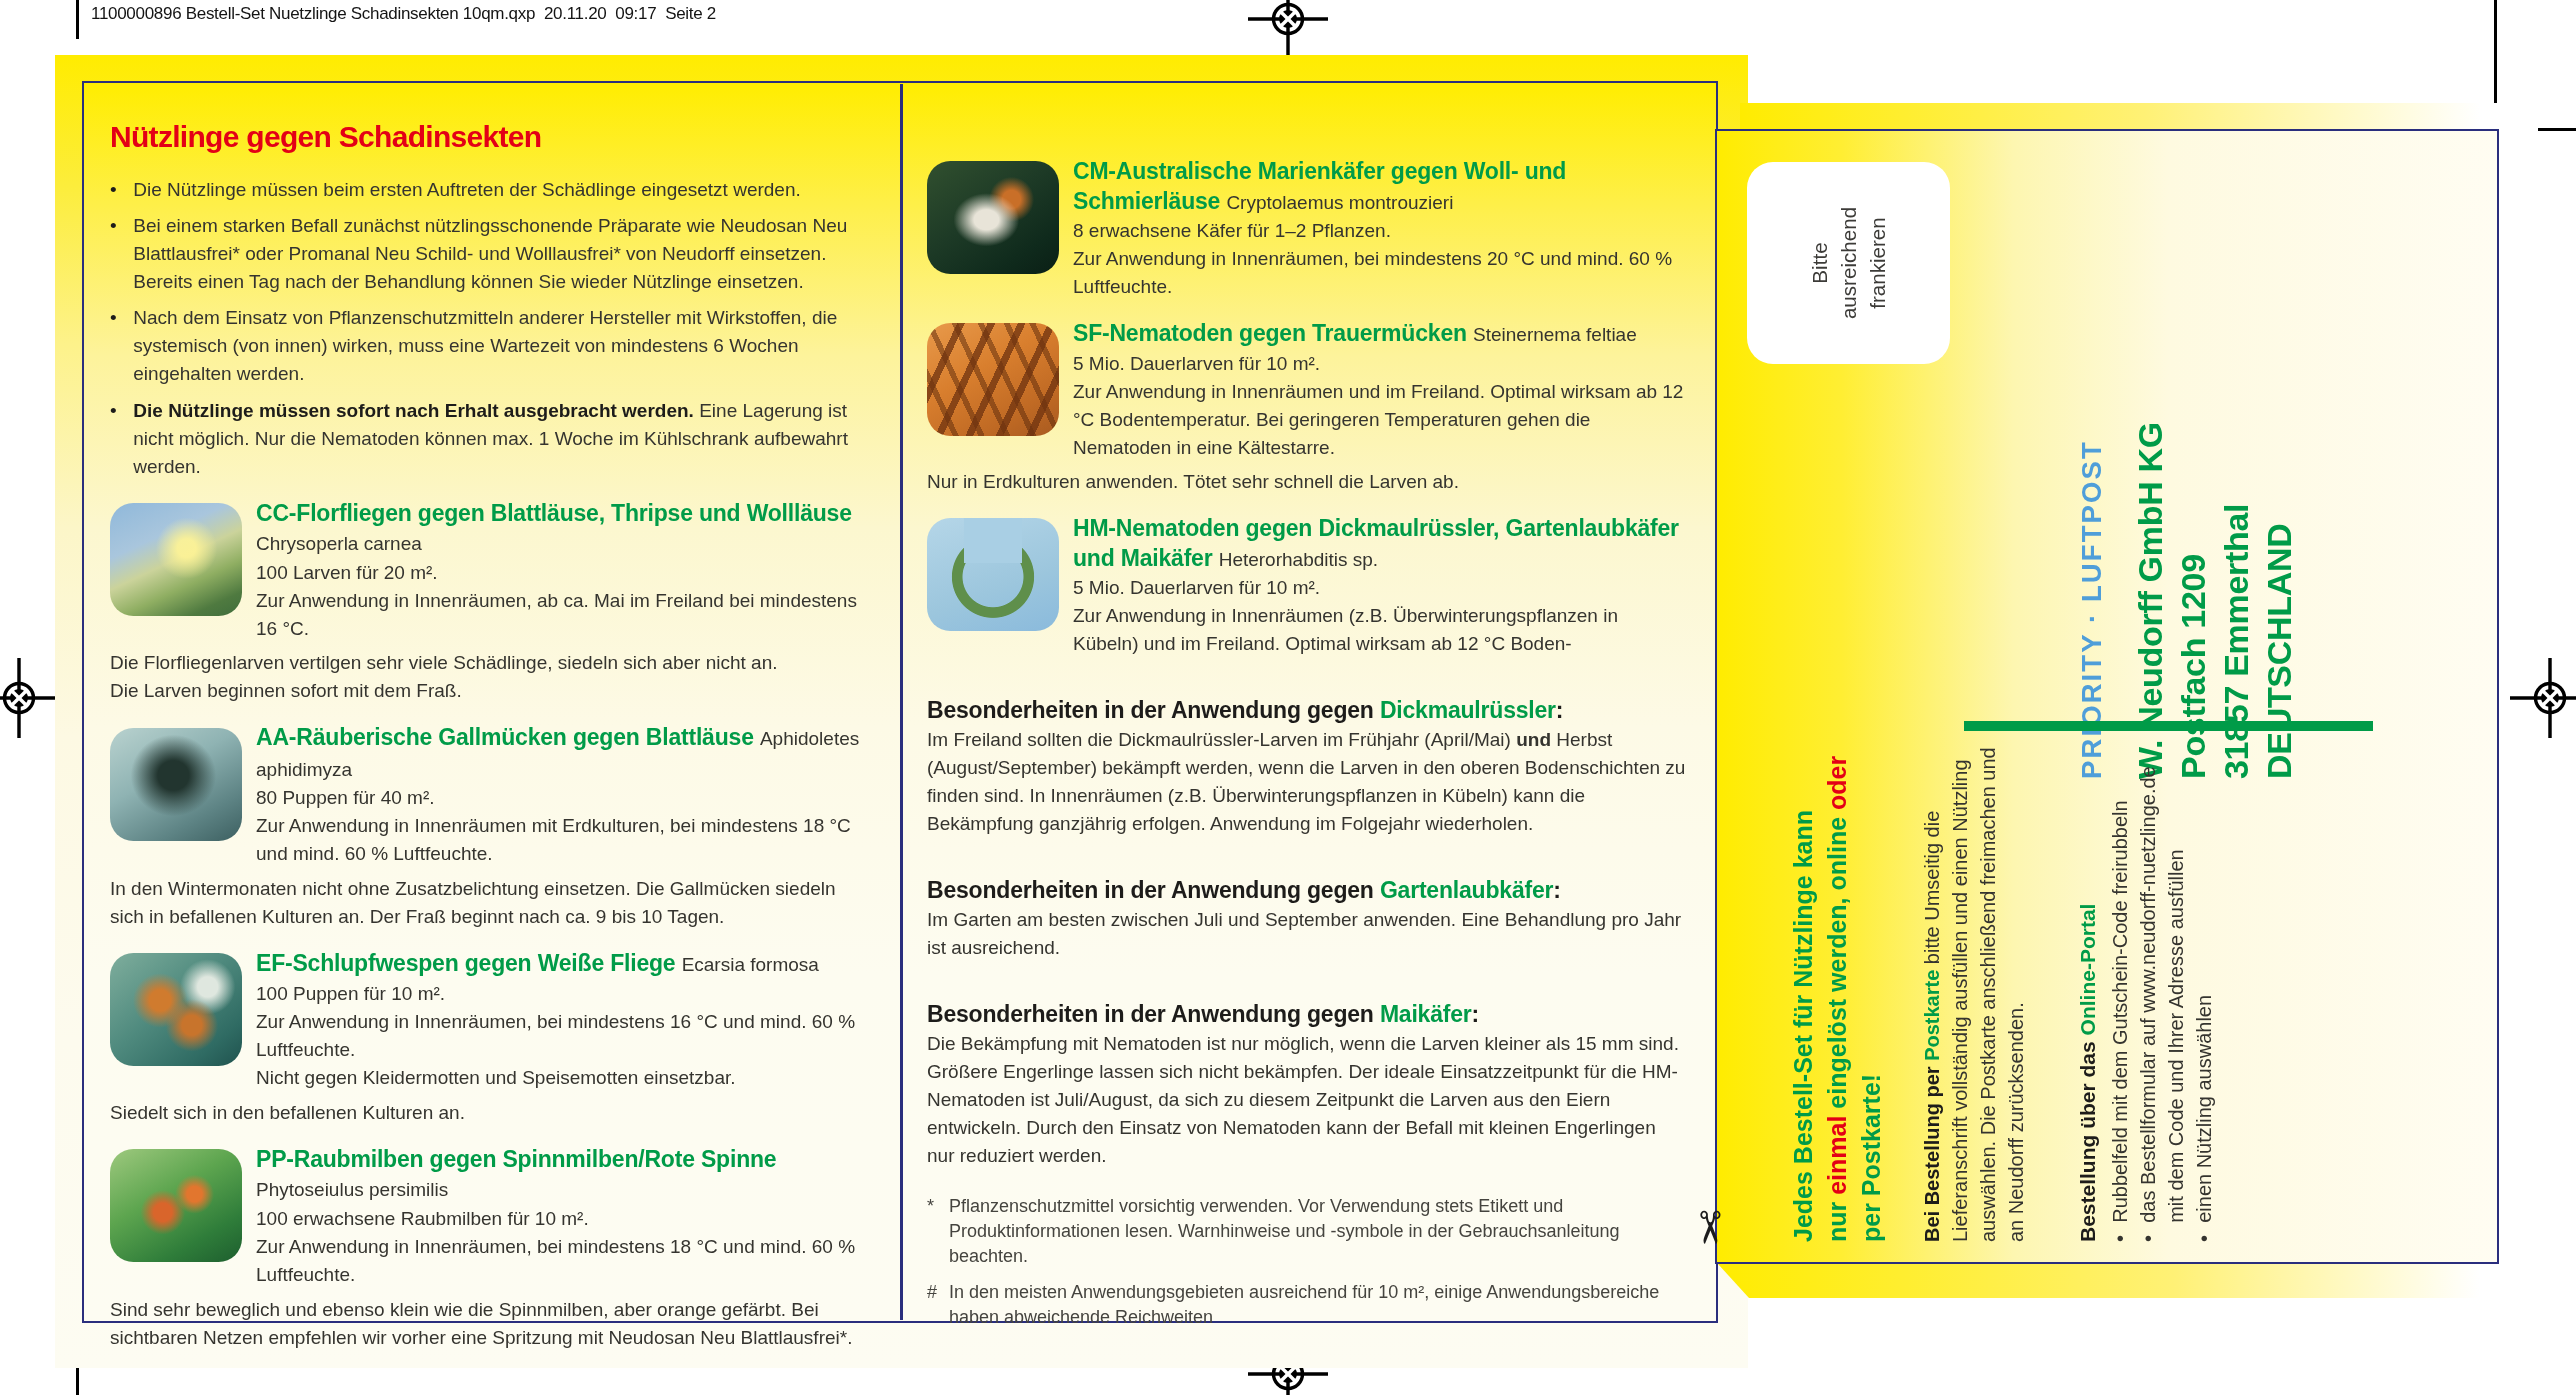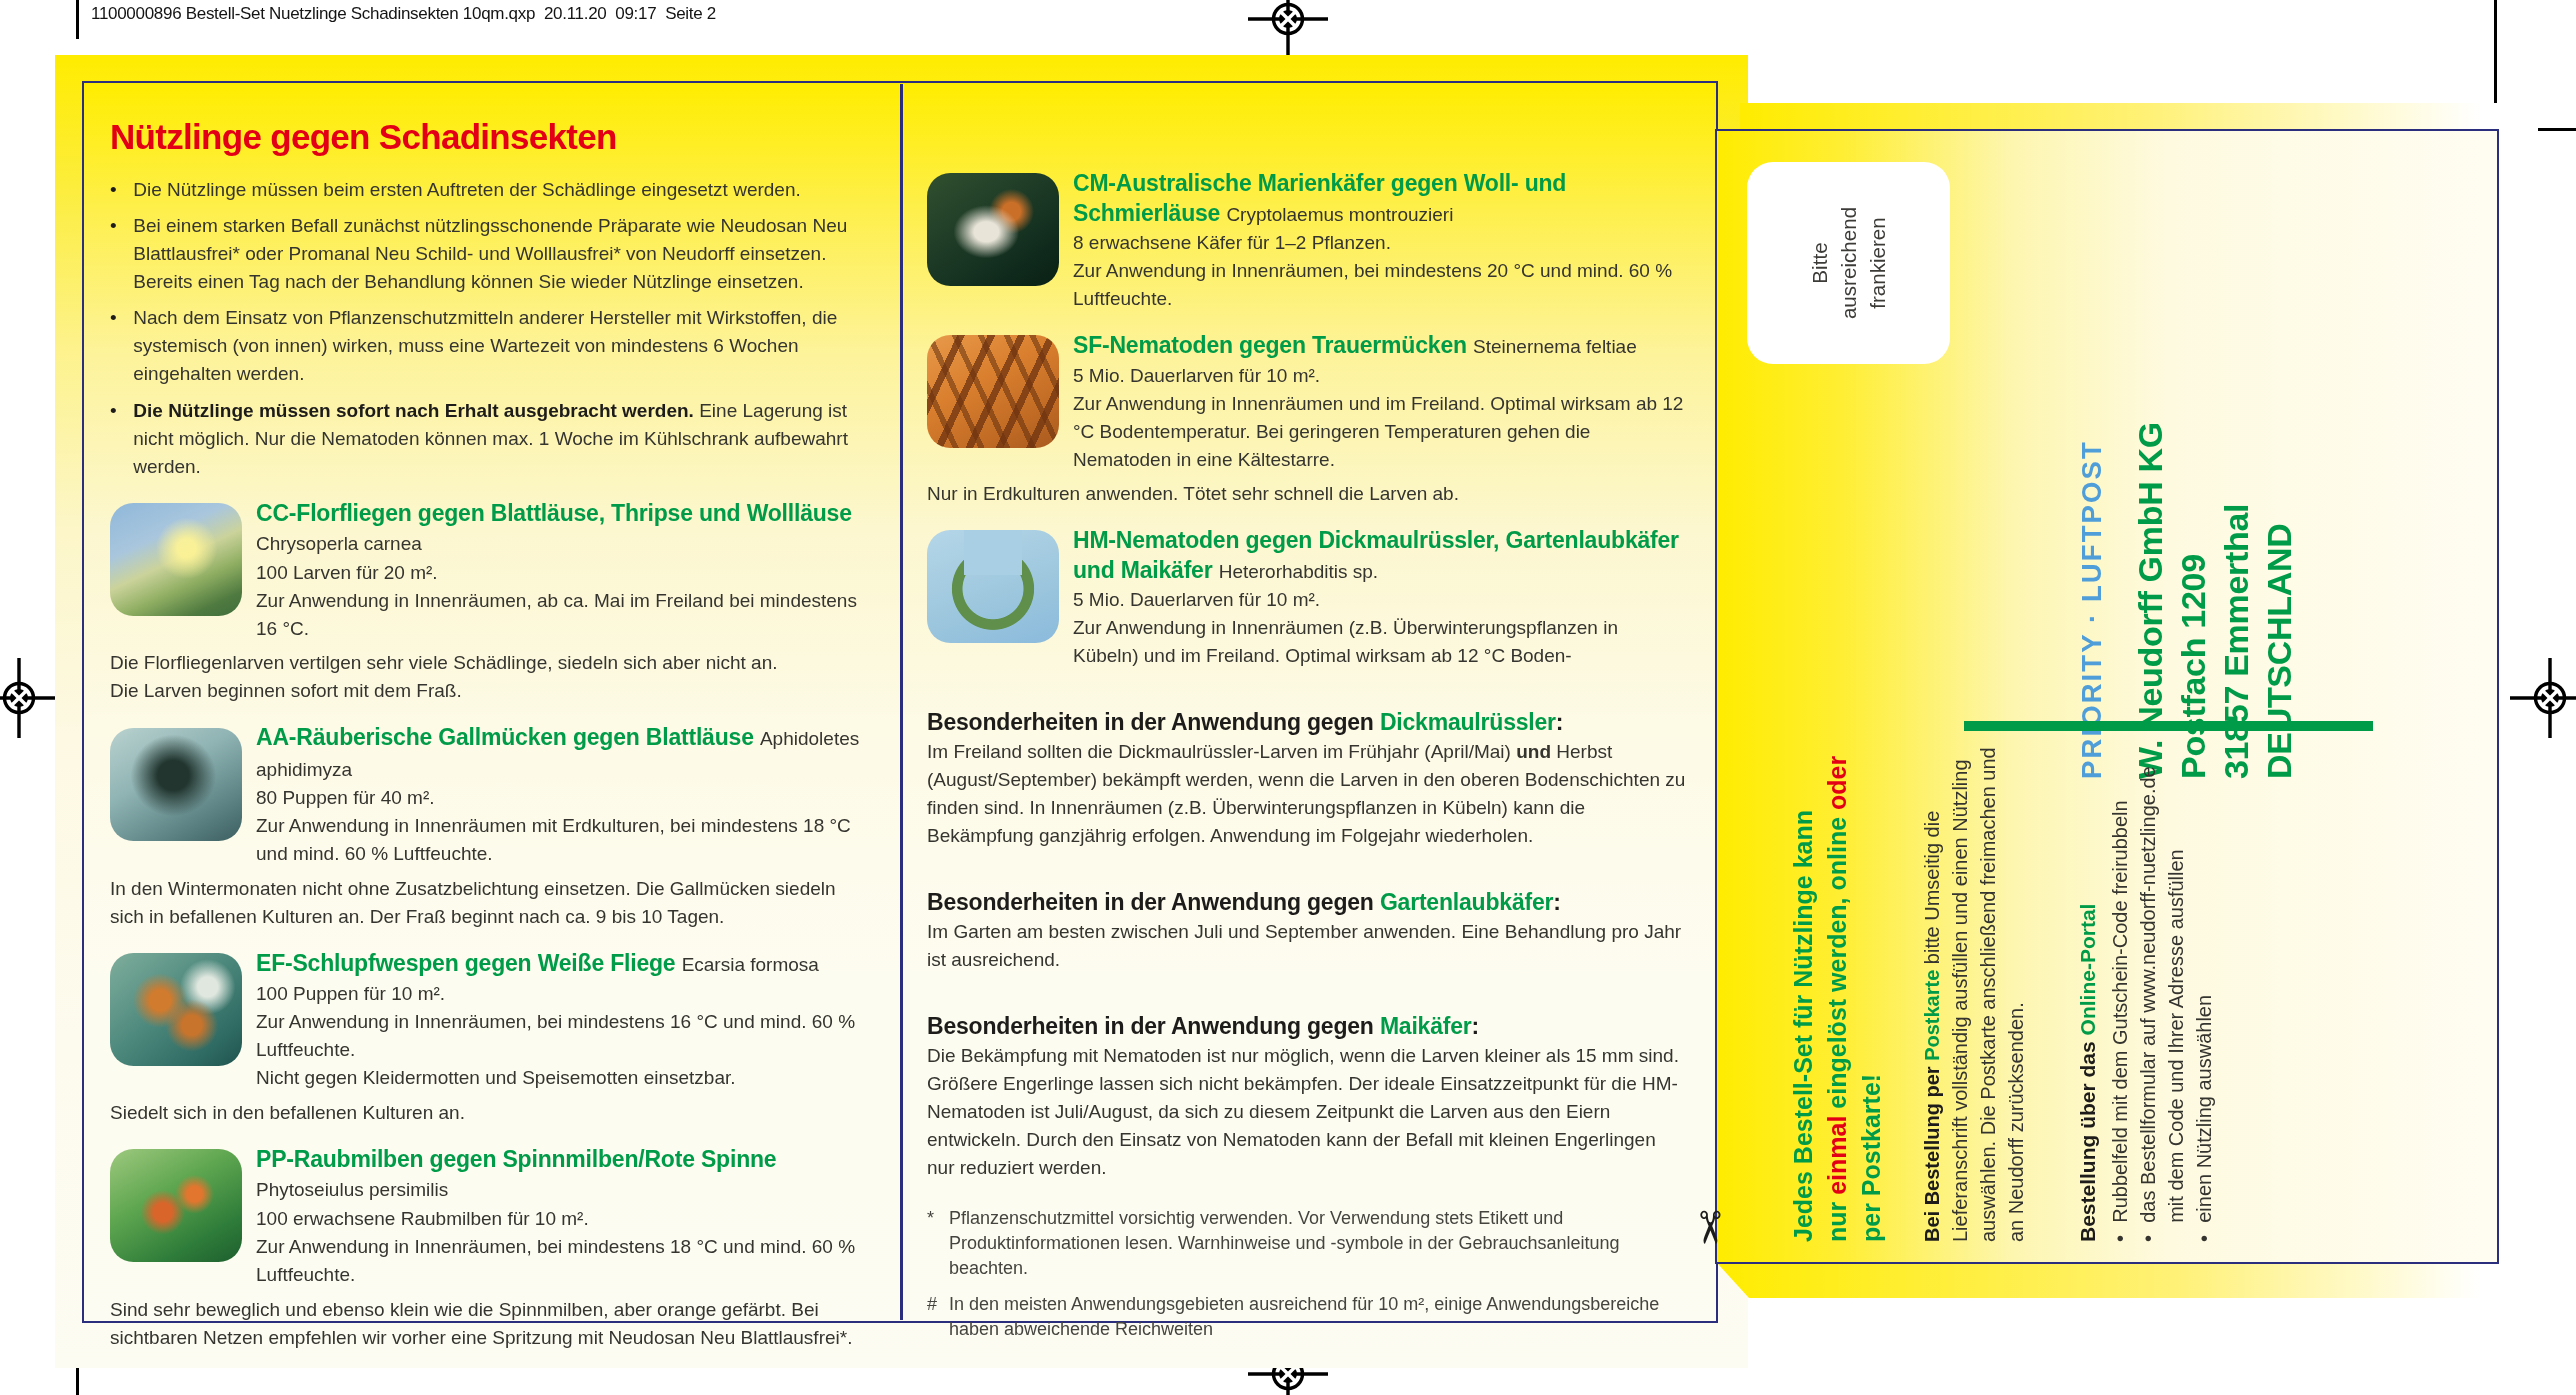--- a/index.html
+++ b/index.html
@@ -15,21 +15,21 @@
   
   .backdrop{position:absolute;left:55px;top:55px;width:1693px;height:1313px;
     background:linear-gradient(180deg,#ffec00 0%,#fced3c 10%,#fdf28a 22%,#fcf6c8 36%,#fdf9e3 52%,#fdfbee 75%,#fdfcf2 100%);}
   .panel{position:absolute;left:82px;top:81px;width:1636px;height:1242px;box-sizing:border-box;
     border:2.7px solid #2a2e7d;
     background:linear-gradient(180deg,#ffed00 0%,#feef4a 10%,#fdf39b 22%,#fcf7cf 36%,#fdfae6 52%,#fdfcf0 72%,#fdfcf2 100%);}
   .col-divider{position:absolute;left:900px;top:84px;width:2.7px;height:1236px;background:#2a2e7d;}
   .col{position:absolute;font-size:19px;line-height:28px;}
   .col-left{left:110px;top:113px;width:764px;}
   .col-right{left:927px;top:157px;width:761px;}
-  .page-title{font-size:35px;line-height:48px;font-weight:bold;color:#e30016;margin:0 0 15px 0;letter-spacing:-0.7px;}
+  .page-title{font-size:30px;line-height:48px;font-weight:bold;color:#e30016;margin:0 0 15px 0;letter-spacing:-0.7px;}
   .bullet{display:flex;gap:9.6px;margin-bottom:8.2px;}
   .bullet .bm{flex:0 0 13.7px;color:#1d1c1a;}
   .bullet .bt b{color:#1d1c1a;}
   .sec{position:relative;padding-left:146px;min-height:121px;margin-top:18px;}
   .sec .photo{position:absolute;left:0;top:4.1px;width:132px;height:113px;border-radius:23.4px;}
   .sec-head{font-size:23px;line-height:29.5px;font-weight:bold;color:#009b48;letter-spacing:-0.2px;}
   .sec-head .species{font-weight:normal;font-size:19px;color:#35342f;letter-spacing:0;}
   .post{margin:6.9px 0 13.7px 0;white-space:pre-line;}
   .bes-h{margin-top:36px;font-size:23px;line-height:32px;font-weight:bold;color:#1d1c1a;letter-spacing:-0.2px;}
   .bes-h .kw{color:#009b48;}
@@ -182,21 +182,21 @@
   <div class="sec">
     <div class="photo ph-pp"></div>
     <div class="sec-head"><span>PP-Raubmilben gegen Spinnmilben/Rote Spinne </span><span class="species">Phytoseiulus persimilis</span></div>
     <div>100 erwachsene Raubmilben für 10 m².</div>
     <div>Zur Anwendung in Innenräumen, bei mindestens 18 °C und mind. 60 % Luftfeuchte.</div>
   </div>
   <div class="post">Sind sehr beweglich und ebenso klein wie die Spinnmilben, aber orange gefärbt. Bei sichtbaren Netzen empfehlen wir vorher eine Spritzung mit Neudosan Neu Blattlausfrei*.</div>
 </div>
 
 <div class="col col-right">
-  <div class="sec" style="margin-top:12px;">
+  <div class="sec" style="margin-top:0;">
     <div class="photo ph-cm"></div>
     <div class="sec-head"><span>CM-Australische Marienkäfer gegen Woll- und Schmierläuse </span><span class="species">Cryptolaemus montrouzieri</span></div>
     <div>8 erwachsene Käfer für 1–2 Pflanzen.</div>
     <div>Zur Anwendung in Innenräumen, bei mindestens 20 °C und mind. 60 % Luftfeuchte.</div>
   </div>
 
   <div class="sec">
     <div class="photo ph-sf"></div>
     <div class="sec-head"><span>SF-Nematoden gegen Trauermücken </span><span class="species">Steinernema feltiae</span></div>
     <div>5 Mio. Dauerlarven für 10 m².</div>

